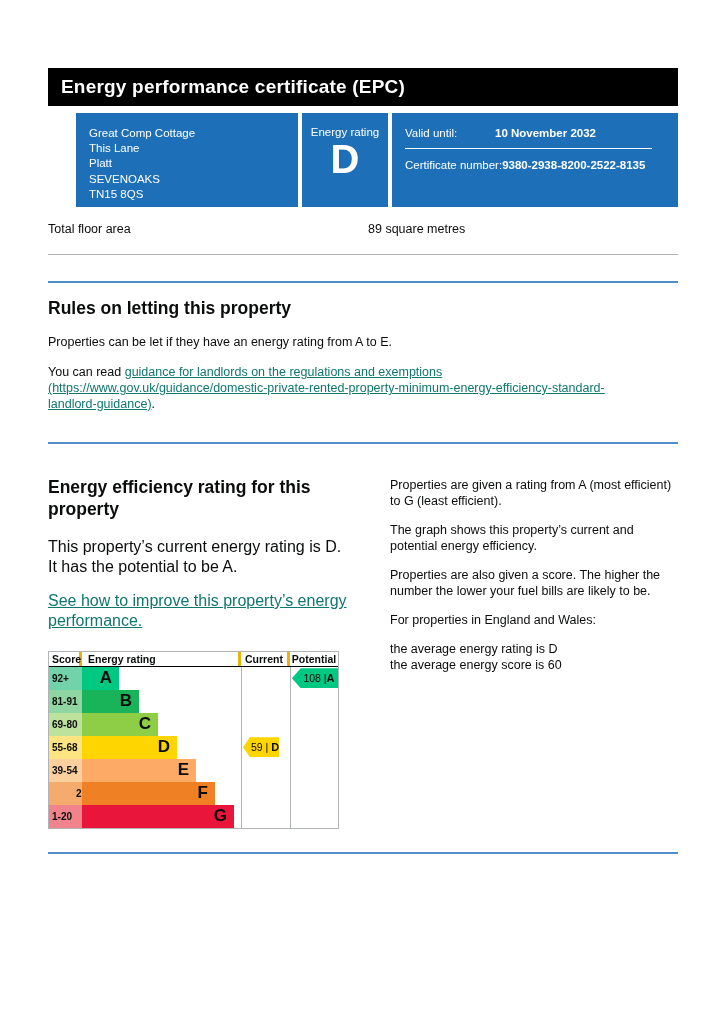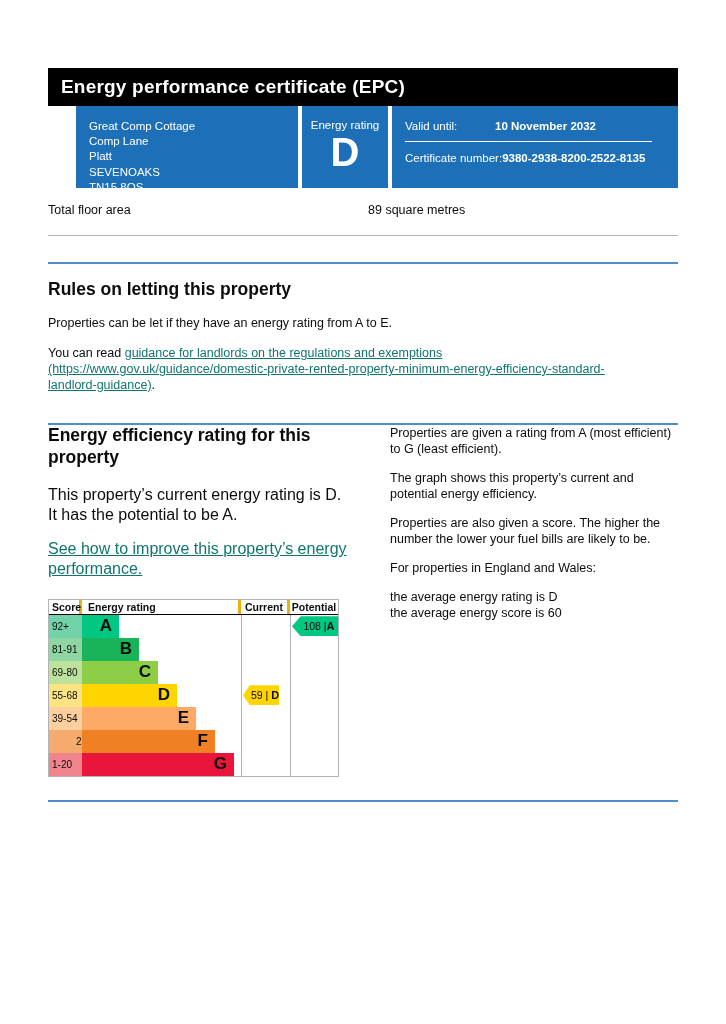--- a/index.html
+++ b/index.html
@@ -7,21 +7,21 @@
   .page {
     width:726px; height:1024px; background:#ffffff; position:relative;
     font-family:"Liberation Sans", sans-serif; color:#0b0c0c;
     padding:68px 48px 0 48px; overflow:hidden;
   }
   
   .title-bar { background:#000000; color:#ffffff; height:38px; display:flex; align-items:center; padding-left:13px; }
   .title-bar h1 { font-size:19px; font-weight:bold; letter-spacing:0.2px; }
 
   
-  .summary { display:flex; gap:4px; margin-top:0; height:82px; font-size:11.5px;padding-left:28px; }
+  .summary { display:flex; gap:4px; margin-top:7px; height:94px; font-size:11.5px;padding-left:28px; }
   .summary > div { background:#1d70b8; color:#ffffff; }
   .sum-address { width:222px; padding:13px 0 0 13px; line-height:1.32; }
   .sum-rating { width:86px; text-align:center; padding-top:13px; }
   .sum-rating .big-letter { font-size:40px; font-weight:bold; line-height:1.05; }
   .sum-validity { flex:1; padding:14px 26px 0 13px; }
   .validity-row { display:flex; }
   .validity-row .lbl { width:90px; }
   .validity-row b { font-weight:bold; }
   .sum-hr { border:none; border-top:1.5px solid #ffffff; margin:9px 0 10px 0; }
   .cert-row b { font-weight:bold; }
@@ -34,39 +34,39 @@
   .rule-1 { margin-top:26px; }
   .rule-2 { margin-top:30px; }
   .rule-3 { margin-top:23px; }
 
   h2.section-h { font-size:17.5px; font-weight:bold; line-height:1.25; }
   .rules-section h2 { margin-top:15px; }
   .rules-section p { font-size:12.5px; line-height:1.28; margin-top:14px; max-width:600px; }
   a.doc-link { color:#0f766e; text-decoration:underline; }
 
   
-  .cols { display:flex; margin-top:0; }
+  .cols { display:flex; margin-top:33px; }
   .col-left { width:300px; margin-right:42px; }
   .col-left p { font-size:16px; line-height:1.28; margin-top:16px; }
   .col-left p.linkp { margin-top:13px; }
   .col-right { width:288px; }
   .col-right p { font-size:12.5px; line-height:1.28; margin-bottom:13px; }
   .col-right p:last-child { margin-bottom:0; }
 
   
   .epc-chart { width:291px; margin-top:19px; border:1px solid #b1b4b6; background:#ffffff; }
   .epc-head { display:flex; height:15px; font-size:10.5px; font-weight:bold; line-height:14px; border-bottom:1px solid #000000; }
   .epc-head .hc { border-right:3px solid #eab308; }
   .epc-head .hc:last-child { border-right:none; }
   .hc-score { width:33px; padding-left:3px; }
   .hc-rating { width:159px; padding-left:6px; }
   .hc-cur { width:49px; text-align:center; }
   .hc-pot { width:48px; text-align:center; }
   .epc-row { display:flex; height:23px; }
-  .epc-score { width:33px; padding-left:3px; font-size:10px; font-weight:normal; line-height:23px; }
+  .epc-score { width:33px; padding-left:3px; font-size:10px; font-weight:bold; line-height:23px; }
   .epc-bar-area { width:159px; }
   .epc-bar { height:23px; display:flex; align-items:center; justify-content:flex-end; padding-right:7px; font-weight:bold; font-size:17px; color:#0b0c0c; }
   .epc-cur { width:49px; border-left:1px solid #b1b4b6; display:flex; align-items:center; }
   .epc-pot { width:48px; border-left:1px solid #b1b4b6; display:flex; align-items:center; }
   .epc-arrow {
     height:20px; margin-left:1px; display:flex; align-items:center; justify-content:center;
     padding-left:8px; font-size:10.5px; white-space:pre; color:#0b0c0c;
     clip-path:polygon(0 50%, 19% 0, 100% 0, 100% 100%, 19% 100%);
   }
   .epc-arrow b { font-weight:bold; font-size:11px; }
@@ -76,21 +76,21 @@
 
 <div class="page">
 
   <div class="title-bar">
     <h1>Energy performance certificate (EPC)</h1>
   </div>
 
   <div class="summary">
     <div class="sum-address">
       <div>Great Comp Cottage</div>
-      <div>Comp Lane</div>
+      <div>This Lane</div>
       <div>Platt</div>
       <div>SEVENOAKS</div>
       <div>TN15 8QS</div>
     </div>
     <div class="sum-rating">
       <div>Energy rating</div>
       <div class="big-letter">D</div>
     </div>
     <div class="sum-validity">
       <div class="validity-row">

